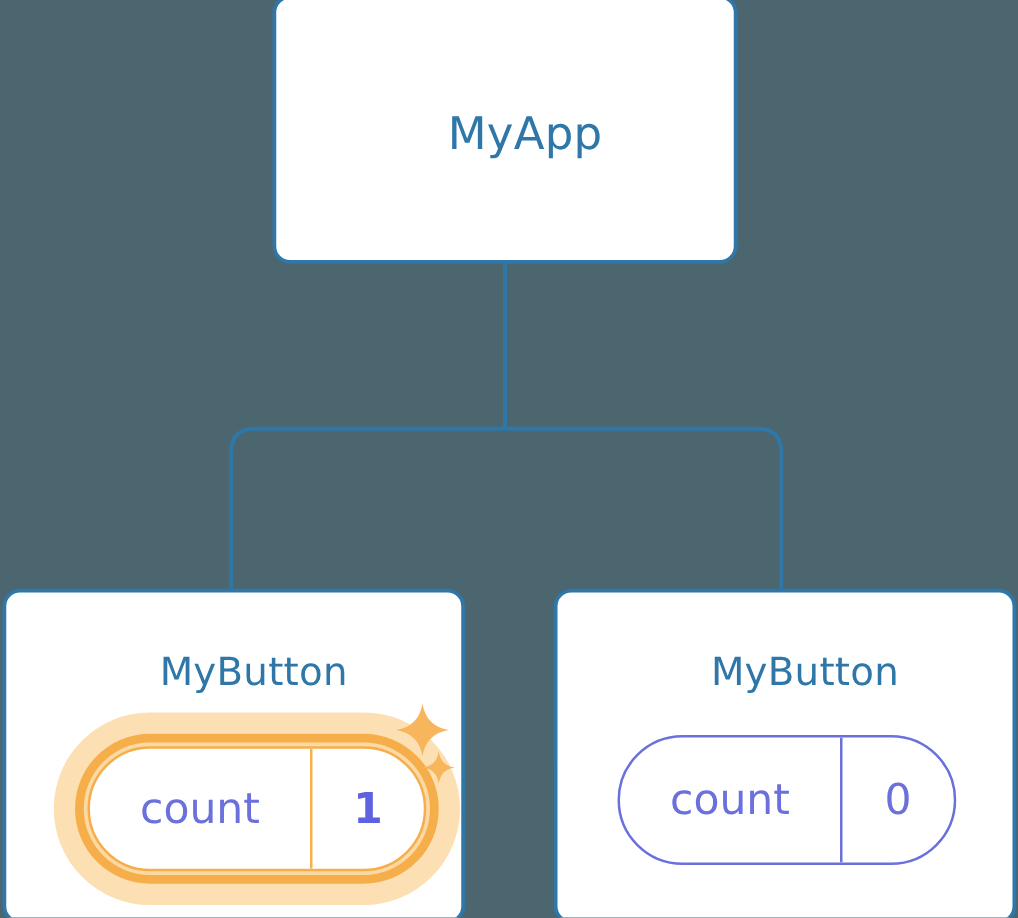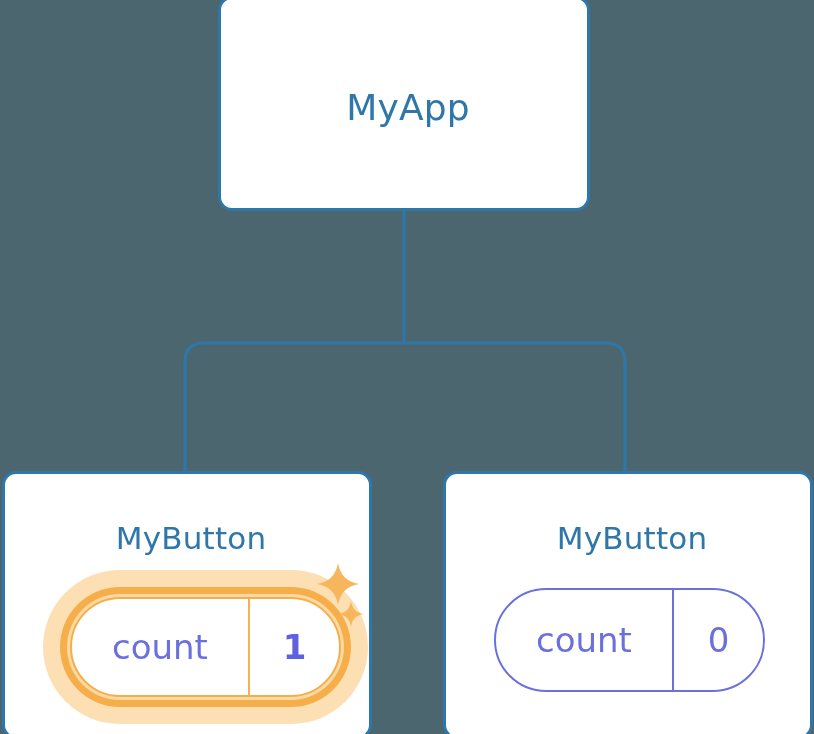--- a/index.html
+++ b/index.html
@@ -61,21 +61,21 @@
 
   .card-child-right {
     left: 443px;
     top: 471px;
     width: 370px;
     height: 268px;
   }
 
   .card-title {
     position: absolute;
-    left: 4px;
+    left: 16px;
     width: 100%;
     text-align: center;
     color: #2e77a8;
     font-weight: 400;
     letter-spacing: 0.2px;
     white-space: nowrap;
   }
 
   .card-root .card-title {
     top: 88px;

